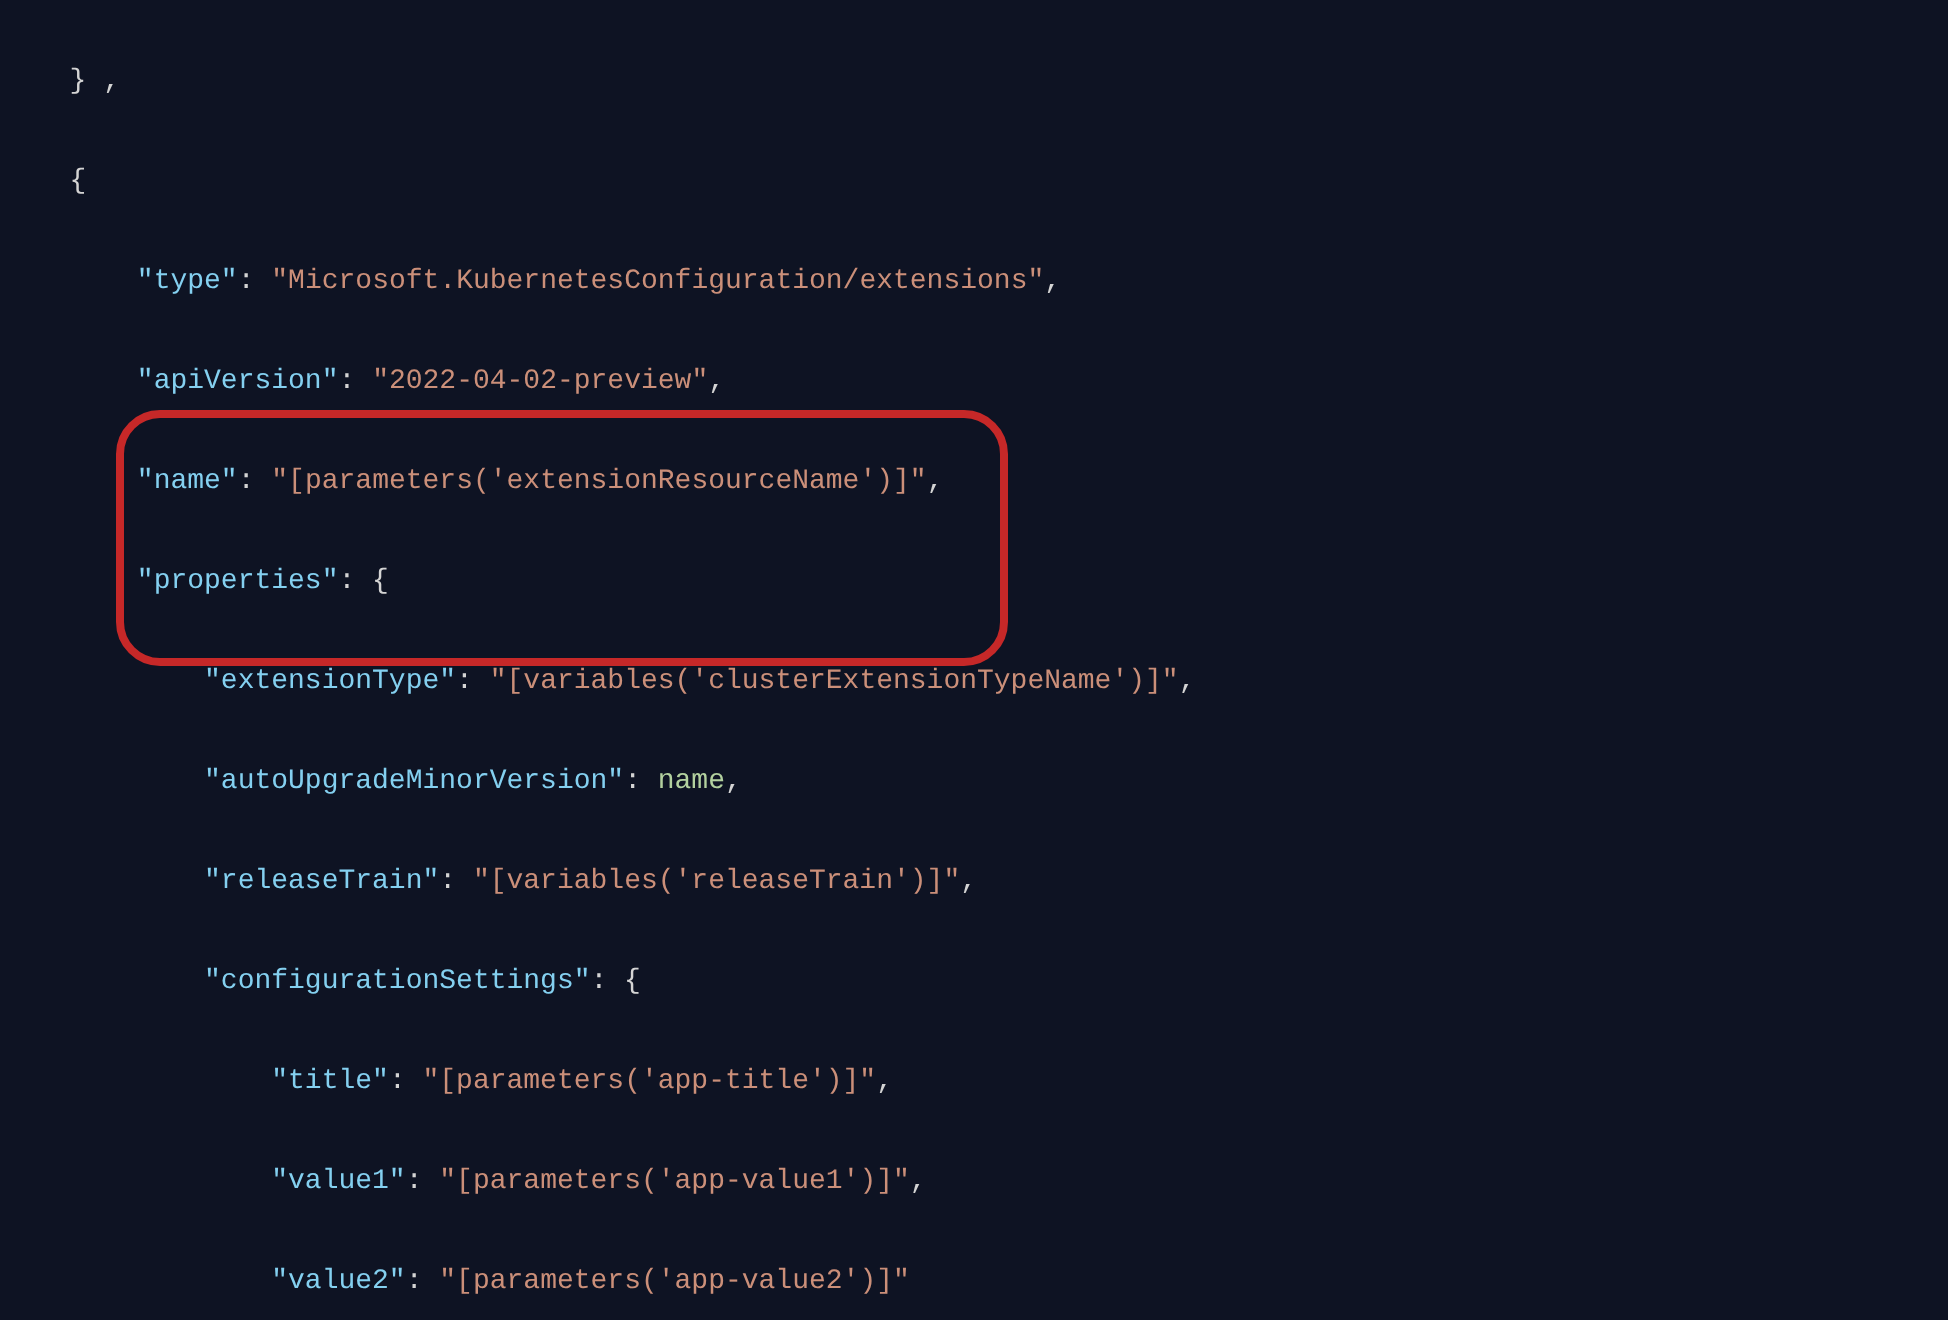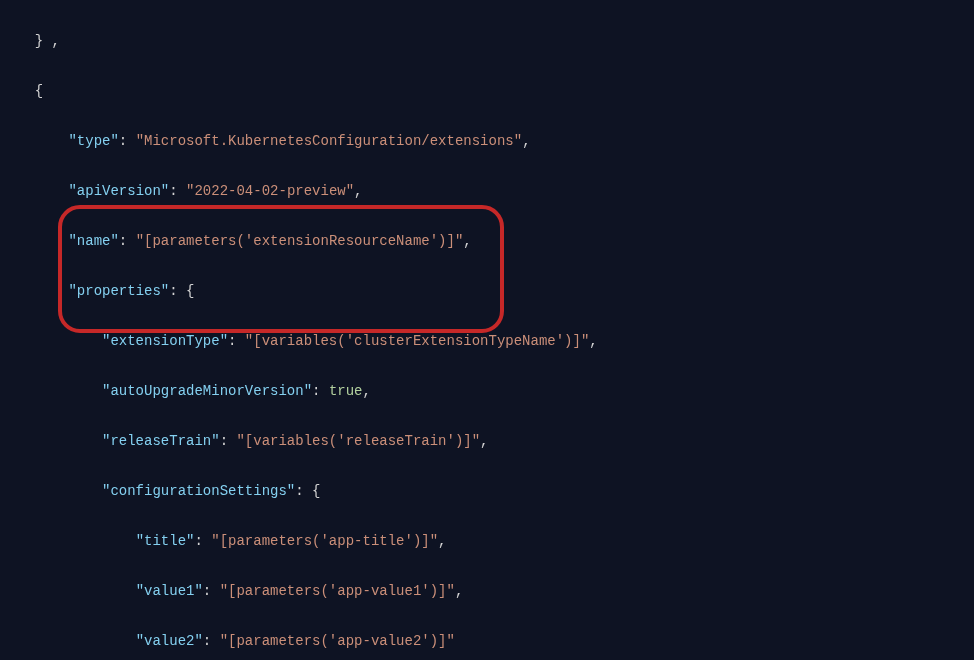--- a/index.html
+++ b/index.html
@@ -40,21 +40,21 @@
 <body>
 
 <div class="editor">
 <div><span class="brace">  } ,</span></div>
 <div><span class="brace">  {</span></div>
 <div>      <span class="key">"type"</span><span class="brace">: </span><span class="str">"Microsoft.KubernetesConfiguration/extensions"</span><span class="brace">,</span></div>
 <div>      <span class="key">"apiVersion"</span><span class="brace">: </span><span class="str">"2022-04-02-preview"</span><span class="brace">,</span></div>
 <div>      <span class="key">"name"</span><span class="brace">: </span><span class="str">"[parameters('extensionResourceName')]"</span><span class="brace">,</span></div>
 <div>      <span class="key">"properties"</span><span class="brace">: {</span></div>
 <div>          <span class="key">"extensionType"</span><span class="brace">: </span><span class="str">"[variables('clusterExtensionTypeName')]"</span><span class="brace">,</span></div>
-<div>          <span class="key">"autoUpgradeMinorVersion"</span><span class="brace">: </span><span class="num">true</span><span class="brace">,</span></div>
+<div>          <span class="key">"autoUpgradeMinorVersion"</span><span class="brace">: </span><span class="num">name</span><span class="brace">,</span></div>
 <div>          <span class="key">"releaseTrain"</span><span class="brace">: </span><span class="str">"[variables('releaseTrain')]"</span><span class="brace">,</span></div>
 <div>          <span class="key">"configurationSettings"</span><span class="brace">: {</span></div>
 <div>              <span class="key">"title"</span><span class="brace">: </span><span class="str">"[parameters('app-title')]"</span><span class="brace">,</span></div>
 <div>              <span class="key">"value1"</span><span class="brace">: </span><span class="str">"[parameters('app-value1')]"</span><span class="brace">,</span></div>
 <div>              <span class="key">"value2"</span><span class="brace">: </span><span class="str">"[parameters('app-value2')]"</span></div>
 
 
 
 
 

